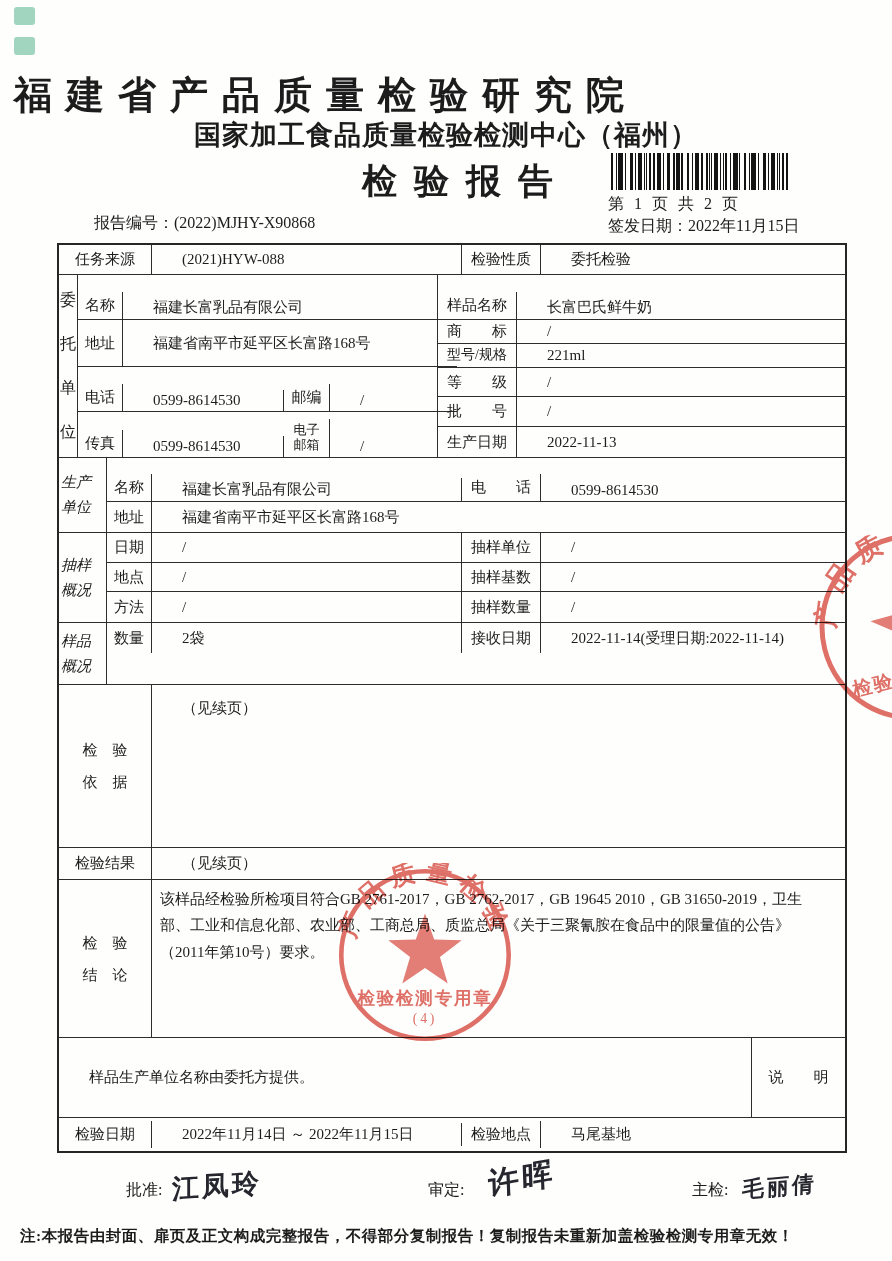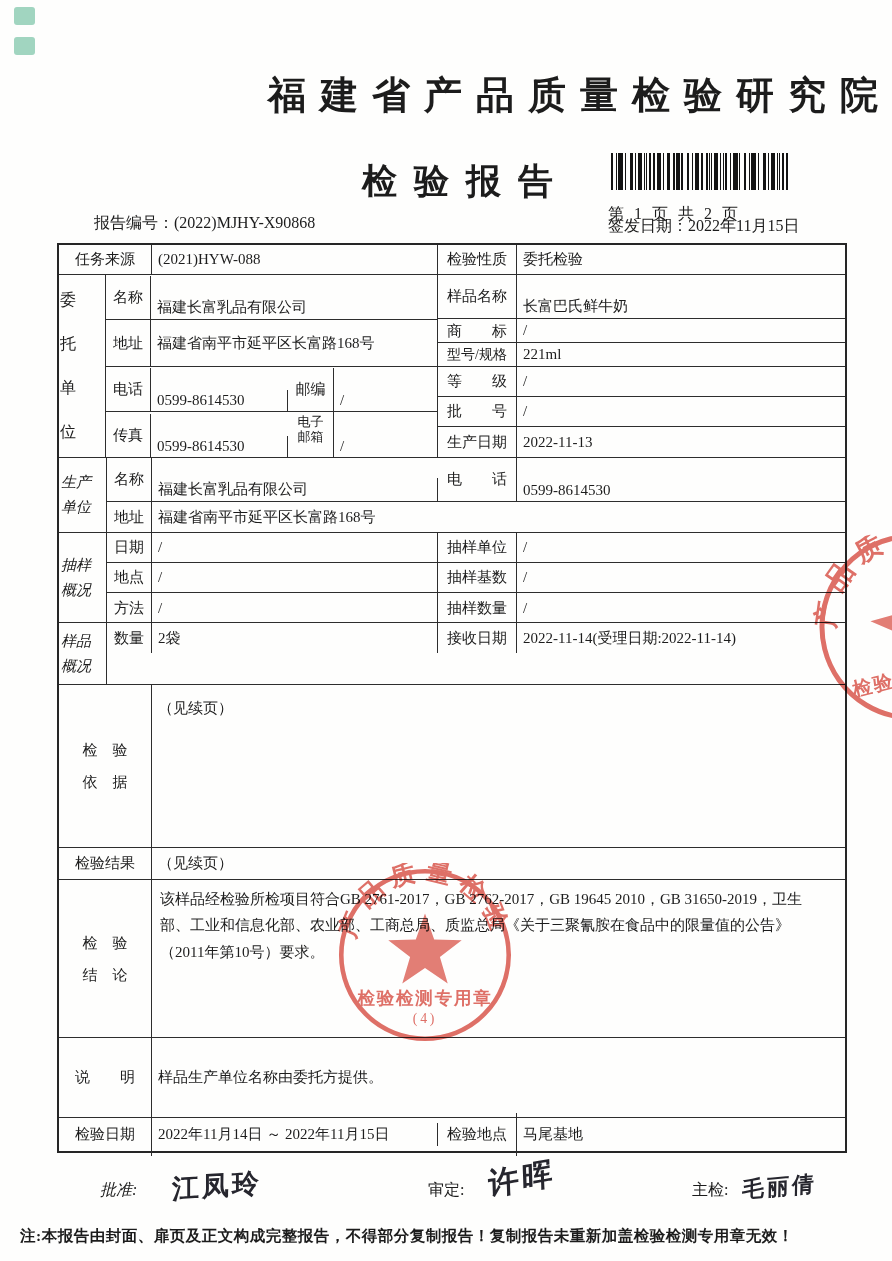--- a/index.html
+++ b/index.html
@@ -6,44 +6,44 @@
   body{width:892px;height:1261px;overflow:hidden;background:#ffffff;
        font-family:"Liberation Serif","DejaVu Serif",serif;color:#1c1c1c;}
   .page{position:relative;width:892px;height:1261px;background:#fefefd;overflow:hidden;}
 
   
   .corner-mark{position:absolute;width:21px;height:18px;border-radius:3px;background:#6fbf9f;opacity:.65;}
   .m1{left:14px;top:7px;}
   .m2{left:14px;top:37px;}
 
   
-  .t1{position:absolute;top:70px;left:0;width:100%;text-align:right;
+  .t1{position:absolute;top:70px;left:0;width:100%;text-align:left;
       font-size:38px;font-weight:bold;letter-spacing:14px;text-indent:14px;}
   .t2{position:absolute;top:117px;left:0;width:100%;text-align:center;
       font-size:27px;font-weight:bold;letter-spacing:1px;}
   .t3{position:absolute;top:158px;left:0;width:100%;text-align:center;
       font-size:35px;font-weight:bold;letter-spacing:17px;text-indent:40px;}
   .barcode{position:absolute;left:611px;top:153px;width:179px;height:37px;
       background:
         repeating-linear-gradient(90deg,#141414 0 2px,transparent 2px 5px,#141414 5px 6px,transparent 6px 8px,#141414 8px 12px,transparent 12px 14px,#141414 14px 15px,transparent 15px 19px),
         repeating-linear-gradient(90deg,#141414 0 1px,transparent 1px 7px);}
-  .page-info{position:absolute;left:608px;top:204px;font-size:16px;letter-spacing:3px;}
+  .page-info{position:absolute;left:608px;top:194px;font-size:16px;letter-spacing:3px;}
   .report-no{position:absolute;left:94px;top:213px;font-size:16px;}
   .issue-date{position:absolute;left:608px;top:216px;font-size:16px;}
 
   
   .tbl{position:absolute;left:57px;top:243px;width:786px;border:2px solid #262626;
        display:flex;flex-direction:column;font-size:15px;box-sizing:content-box;background:transparent;}
   .row{display:flex;border-bottom:1.5px solid #2d2d2d;box-sizing:border-box;}
   .row:last-child{border-bottom:none;align-items:center;}
   .cell{border-right:1.5px solid #2d2d2d;display:flex;align-items:center;
         padding:2px 6px;box-sizing:border-box;overflow:hidden;}
   .cell:last-child{border-right:none;}
-  .lab{justify-content:center;text-align:center;padding:12px 2px;}
-  .val{justify-content:flex-start;}.wB{width:45px;}.wAB{width:93px;}.wV{width:286px;}
+  .lab{justify-content:center;text-align:center;padding:4px 2px;}
+  .val{justify-content:flex-start;margin-left:24px;}.wB{width:45px;}.wAB{width:93px;}.wV{width:286px;}
   .wRL{width:79px;}.wRV{flex:1;}
   .wV1{width:137px;}.wZL{width:46px;}.wZV{width:103px;}
   .h30{height:30px;}.h32{height:32px;}.h33{height:33px;}.h45{height:45px;align-items:flex-end;}
   .h48{height:48px;}.h24{height:24px;}.h163{height:163px;}.h158{height:158px;}.h80{height:80px;}
   .sec{display:flex;box-sizing:border-box;}
   .half-l{width:379px;display:flex;border-right:1.5px solid #2d2d2d;box-sizing:border-box;}
   .half-r{flex:1;display:flex;flex-direction:column;box-sizing:border-box;}
   .inner-col{flex:1;display:flex;flex-direction:column;box-sizing:border-box;}
   .irow{display:flex;border-bottom:1.5px solid #2d2d2d;box-sizing:border-box;}
   .irow:last-child{border-bottom:none;}
@@ -74,20 +74,21 @@
 </style>
 </head>
 <body>
 
 <div class="page">
 
   <div class="corner-mark m1"></div>
   <div class="corner-mark m2"></div>
 
   <div class="t1">福建省产品质量检验研究院</div>
+  <div class="t2">国家加工食品质量检验检测中心（福州）</div>
   <div class="t3">检验报告</div>
 
   <div class="barcode"></div>
   <div class="page-info">第 1 页  共 2 页</div>
 
   <div class="report-no"><span>报告编号：</span><span>(2022)MJHY-X90868</span></div>
   <div class="issue-date"><span>签发日期：</span><span>2022年11月15日</span></div>
 
   <div class="tbl">
 
@@ -224,22 +225,22 @@
       <div class="cell val" style="flex:1;">（见续页）</div>
     </div>
 
     <div class="row h158">
       <div class="cell lab wAB pre">检　验
 结　论</div>
       <div class="cell para" style="flex:1;">该样品经检验所检项目符合GB 2761-2017，GB 2762-2017，GB 19645 2010，GB 31650-2019，卫生部、工业和信息化部、农业部、工商总局、质监总局《关于三聚氰胺在食品中的限量值的公告》（2011年第10号）要求。</div>
     </div>
 
     <div class="row h80">
+      <div class="cell val" style="flex:1;">样品生产单位名称由委托方提供。</div>
       <div class="cell lab wAB">说　　明</div>
-      <div class="cell val" style="flex:1;">样品生产单位名称由委托方提供。</div>
     </div>
 
     <div class="row h33">
       <div class="cell lab wAB">检验日期</div>
       <div class="cell val wV">2022年11月14日 ～ 2022年11月15日</div>
       <div class="cell lab wRL">检验地点</div>
       <div class="cell val wRV">马尾基地</div>
     </div>
   </div>
 
@@ -258,21 +259,21 @@
     <circle cx="100" cy="100" r="91" fill="none" stroke="#d85046" stroke-width="5"></circle>
     <path id="arc2" d="M 26,112 A 76,76 0 1 1 174,112" fill="none"></path>
     <text fill="#d85046" font-size="27" font-weight="bold" letter-spacing="9" font-family="'Liberation Serif',serif">
       <textPath href="#arc2" startOffset="50%" text-anchor="middle">产品质量检验</textPath>
     </text>
     <polygon fill="#dd6158" points="100,55 110,83.2 139.9,84 116.2,102.3 124.7,131 100,114 75.3,131 83.8,102.3 60.1,84 90,83.2"></polygon>
     <text x="100" y="153" text-anchor="middle" fill="#d85046" font-size="19" font-weight="bold" letter-spacing="2" font-family="'Liberation Serif',serif">检验检测专用章</text>
     <text x="100" y="174" text-anchor="middle" fill="#d85046" font-size="15" letter-spacing="3" font-family="'Liberation Serif',serif">(4)</text>
   </svg>
 
-  <div class="sig-label" style="left:100px;top:1180px;font-style:italic;">批准:</div>
+  <div class="sig-label" style="left:126px;top:1180px;">批准:</div>
   <div class="sig sig-1">江凤玲</div>
   <div class="sig-label" style="left:428px;top:1180px;">审定:</div>
   <div class="sig sig-2">许晖</div>
   <div class="sig-label" style="left:692px;top:1180px;">主检:</div>
   <div class="sig sig-3">毛丽倩</div>
 
   <div class="footer-note">注:本报告由封面、扉页及正文构成完整报告，不得部分复制报告！复制报告未重新加盖检验检测专用章无效！</div>
 
 </div>
 

